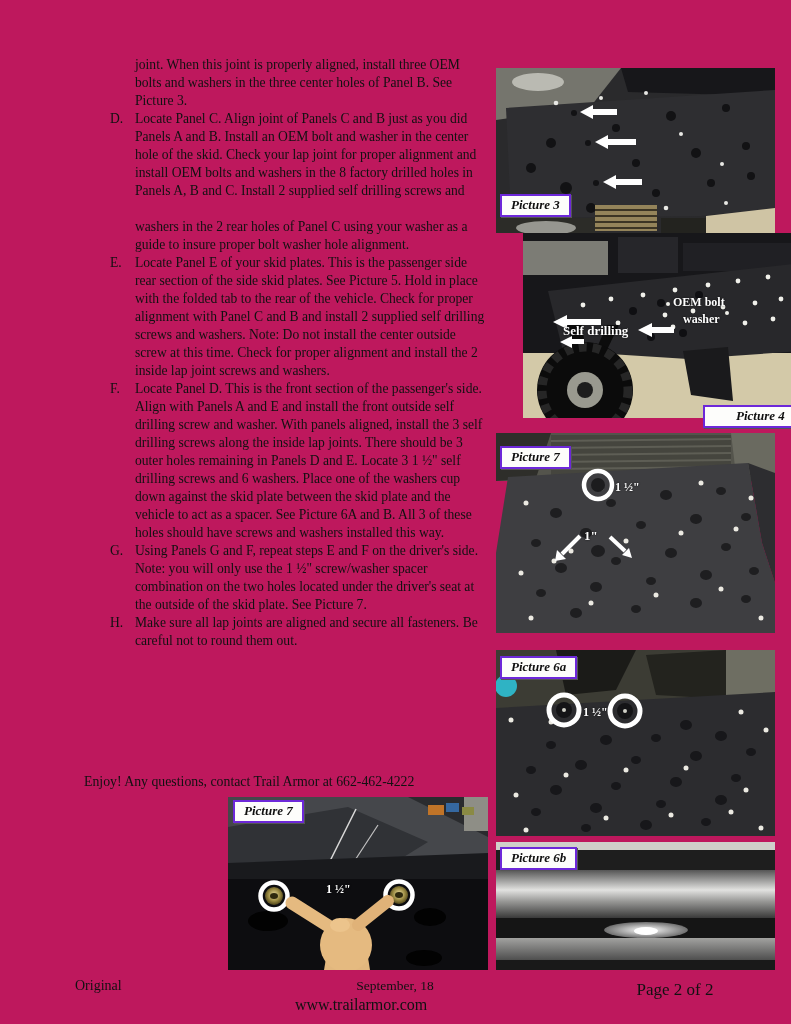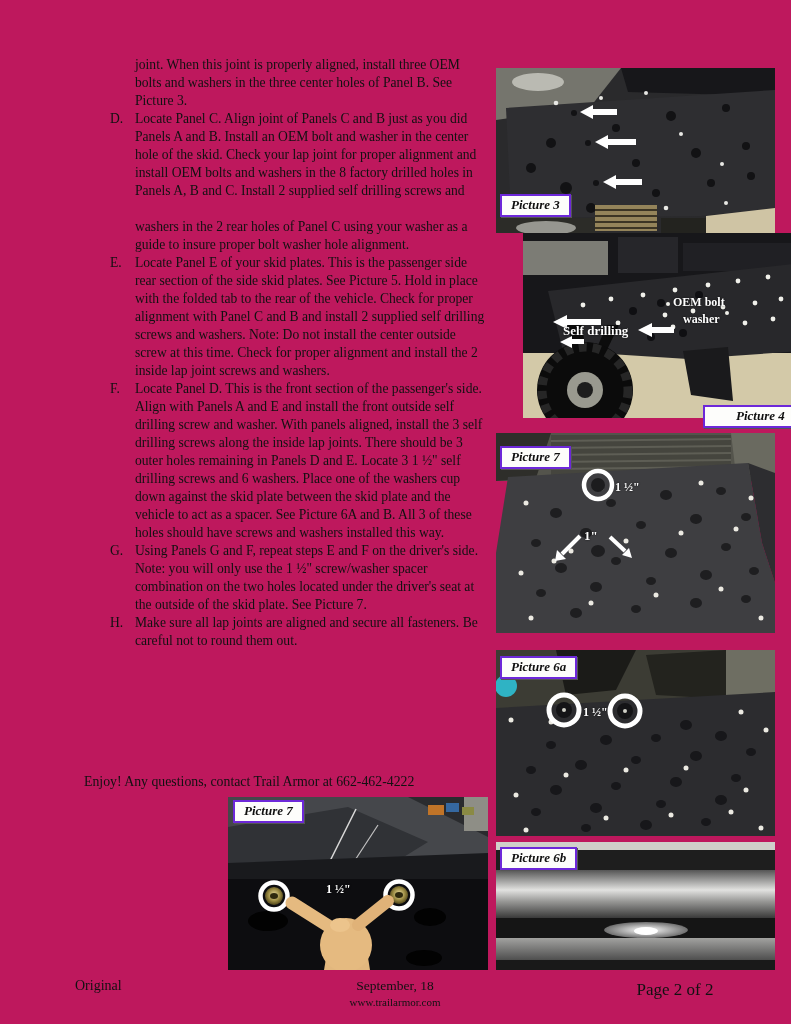--- a/index.html
+++ b/index.html
@@ -9,21 +9,21 @@
   .text-col{position:absolute;left:110px;top:56px;width:378px;font-size:13.6px;line-height:18px;}
   .intro{margin:0 0 0 25px;}
   .step{display:flex;}
   .step .letter{flex:0 0 25px;}
   .step .body{flex:1;}
   .step .body .p2{margin-top:18px;}
   .enjoy{position:absolute;left:84px;top:774px;font-size:13.8px;}
   
   .footer-left{position:absolute;left:75px;top:978px;font-size:14px;}
   .footer-center{position:absolute;left:295px;top:978px;width:200px;text-align:center;font-size:13.5px;}
-  .footer-site{position:absolute;left:295px;top:996px;width:200px;text-align:center;font-size:11px;}
+  .footer-site{position:absolute;left:295px;top:996px;width:200px;font-size:16px;}
   .footer-right{position:absolute;left:620px;top:980px;width:110px;text-align:center;font-size:17px;}
   
   .photo{position:absolute;}
   .photo svg{position:absolute;left:0;top:0;display:block;}
   .photo-label{position:absolute;background:#fdfdfb;border:2px solid #6d28d9;
                font-size:13px;font-weight:bold;padding:1px 9px 2px 9px;white-space:nowrap;
                box-shadow:1px 1px 0 #555;font-style:italic;}
   .ann{position:absolute;color:#fff;font-weight:bold;font-size:12px;white-space:nowrap;
        text-shadow:0 0 2px rgba(0,0,0,.8);}
   #pic3{left:496px;top:68px;width:279px;height:165px;}

